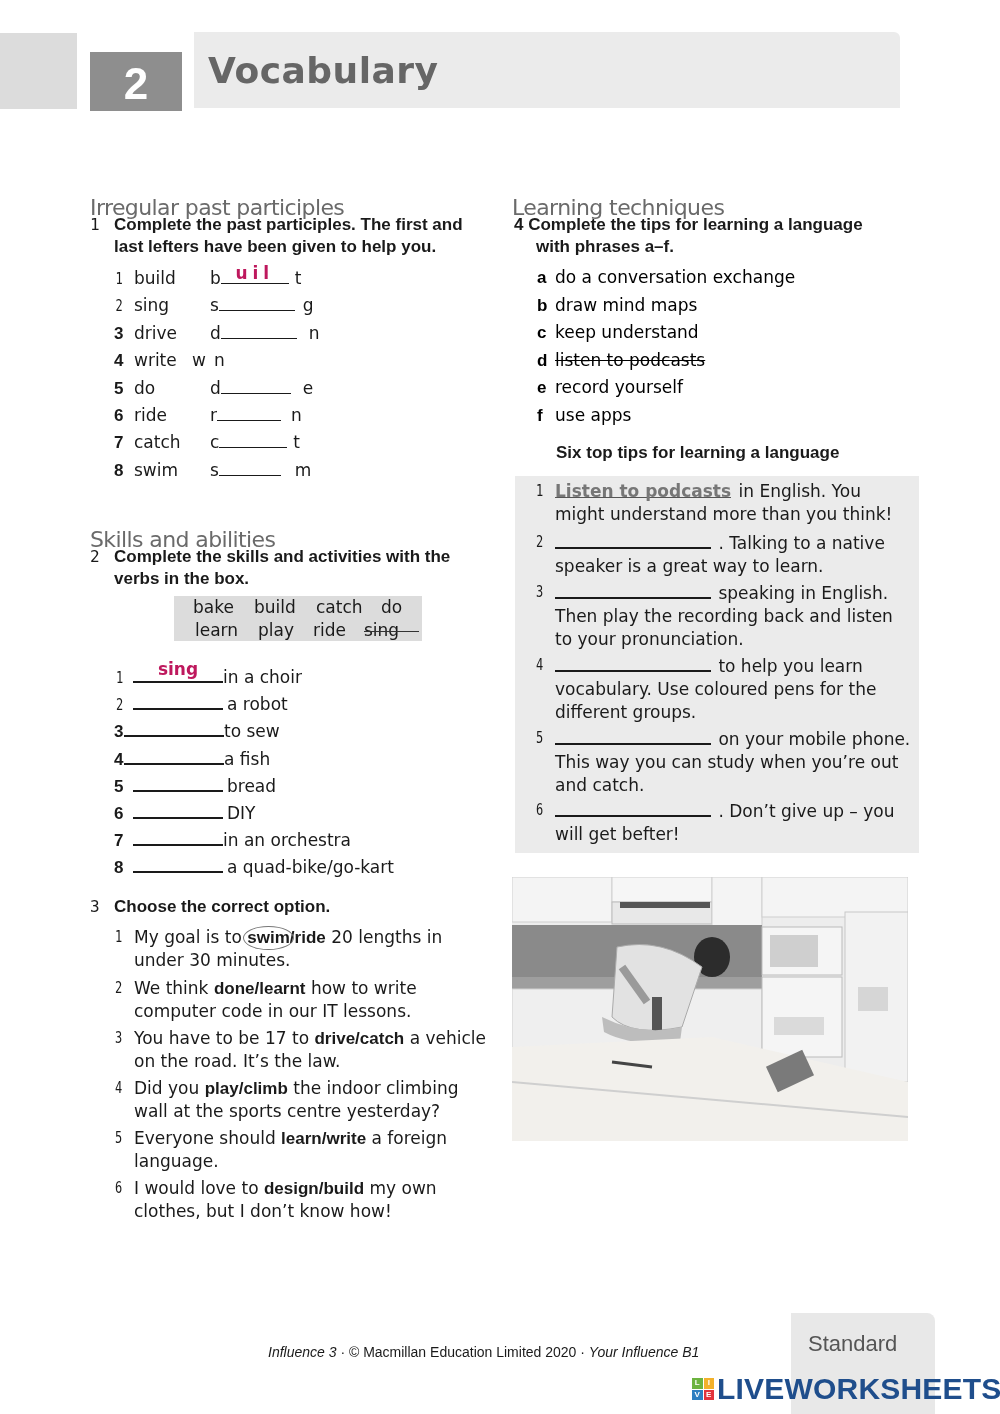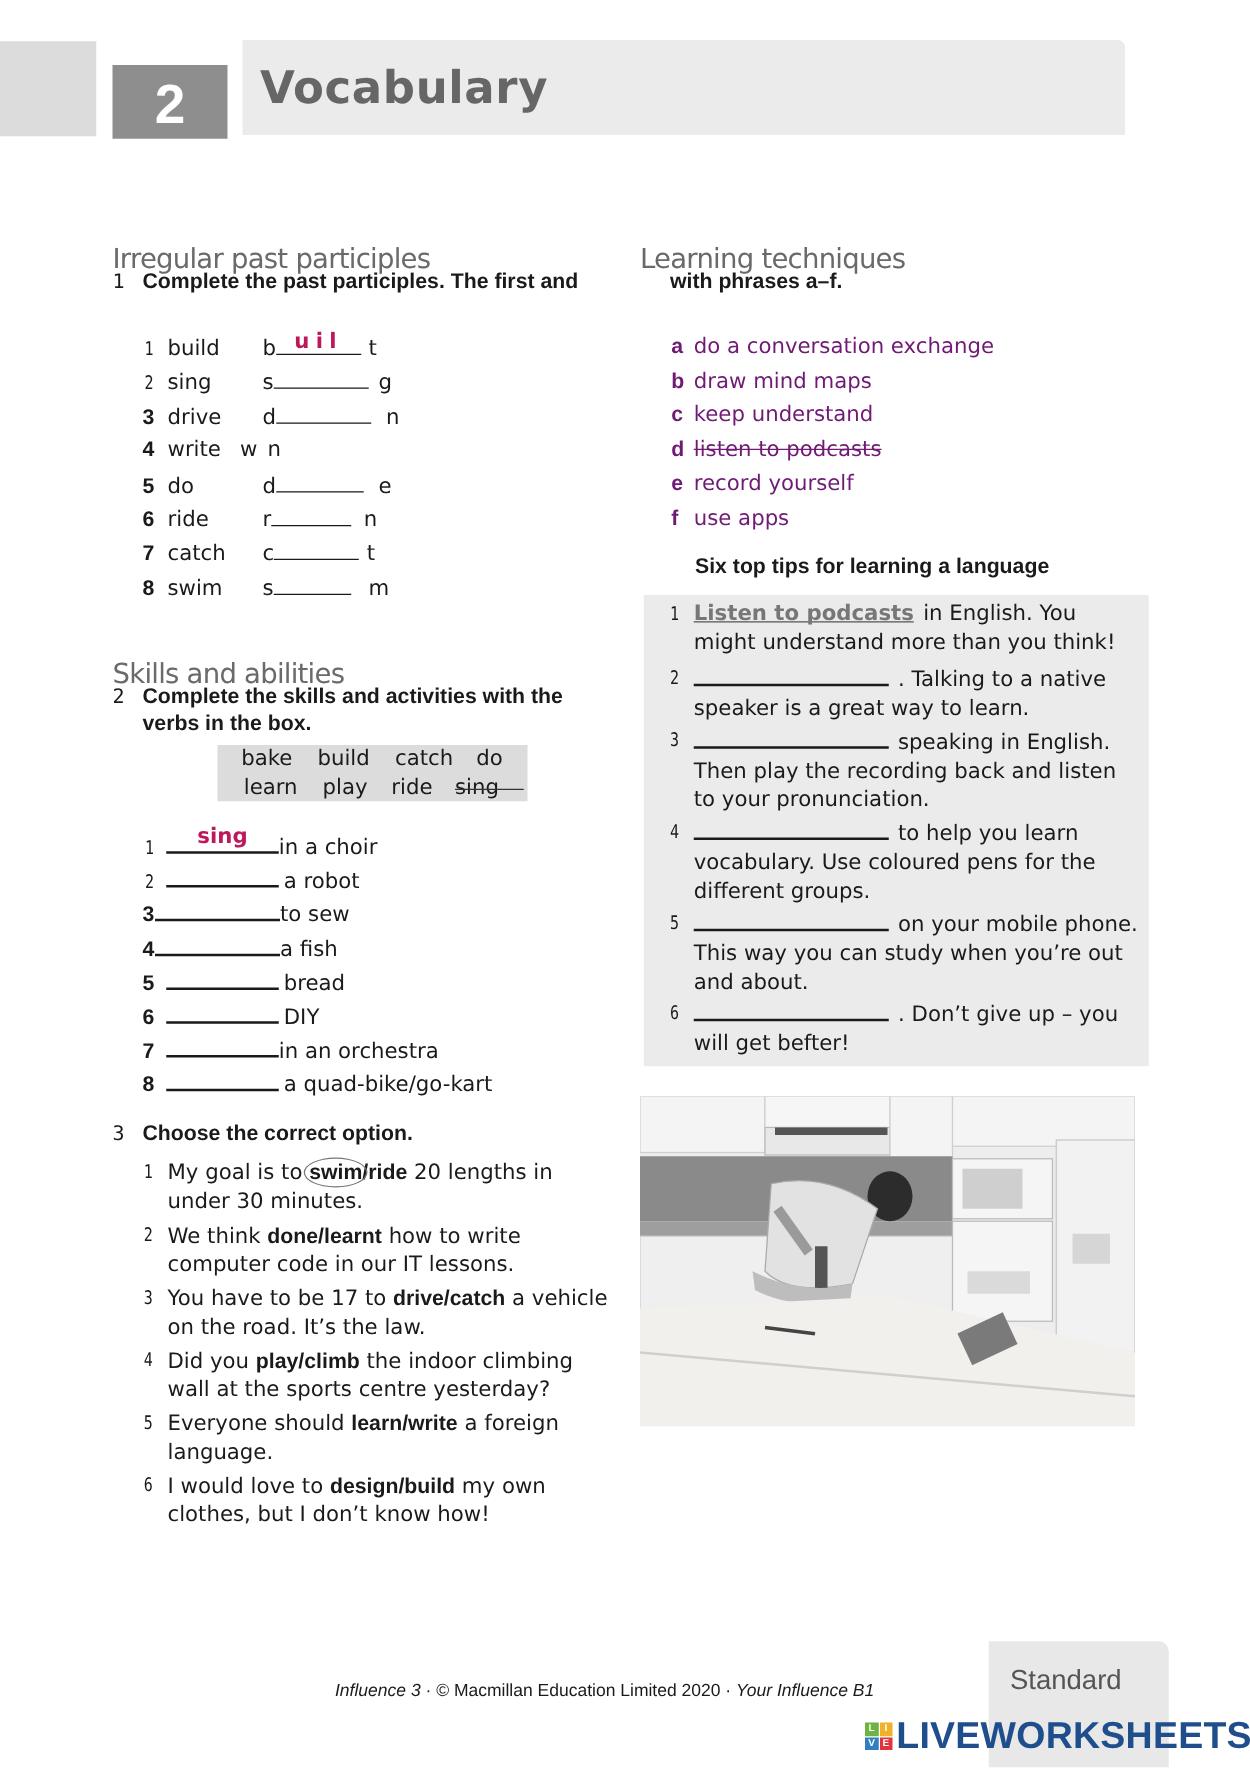--- a/index.html
+++ b/index.html
@@ -36,21 +36,21 @@
 
     
     .q3 { position: absolute; left: 114px; font-family: "DejaVu Sans", sans-serif; font-size: 17px; line-height: 23px; color: #1a1a1a; }
     .q3 .num { position: absolute; left: 0; top: 0; font-family: "DejaVu Sans Mono", monospace; font-size: 15px; transform: scaleX(0.8); }
     .q3 .txt { position: absolute; left: 20px; width: 360px; }
     .q3 b { font-family: "Liberation Sans", sans-serif; font-weight: bold; font-size: 17px; }
     .circled { position: relative; }
     .circled::before { content: ""; position: absolute; left: -4px; right: -4px; top: -2px; bottom: -3px; border: 1.2px solid #777; border-radius: 50%; }
 
     
-    .phrase { position: absolute; left: 537px; font-family: "DejaVu Sans", sans-serif; font-size: 17px; color: #701a75; white-space: nowrap; }
+    .phrase { position: absolute; left: 537px; font-family: "DejaVu Sans", sans-serif; font-size: 17px; color: #000000; white-space: nowrap; }
     .phrase .l { font-family: "Liberation Sans", sans-serif; font-weight: bold; display: inline-block; width: 18px; }
     .phrase .strike { text-decoration: line-through; }
 
     .tips-title { position: absolute; left: 556px; top: 443px; font-family: "Liberation Sans", sans-serif; font-weight: bold; font-size: 17px; }
 
     .tips-box { position: absolute; left: 515px; top: 476px; width: 404px; height: 377px; background: #ebebeb; }
     .tip { position: absolute; left: 535px; width: 380px; font-family: "DejaVu Sans", sans-serif; font-size: 17px; line-height: 23px; color: #1a1a1a; }
     .tip .num { position: absolute; left: 0; top: 0; font-family: "DejaVu Sans Mono", monospace; font-size: 15px; transform: scaleX(0.8); }
     .tip .txt { position: absolute; left: 20px; width: 360px; }
     .tip-blank { display: inline-block; width: 156px; border-bottom: 2px solid #1a1a1a; height: 18px; vertical-align: baseline; position: relative; margin-right: 2px; }
@@ -74,20 +74,21 @@
 
 <div class="hdr-left-block"></div>
 <div class="hdr-num-block">2</div>
 <div class="hdr-title-block"></div>
 <div class="hdr-title">Vocabulary</div>
 
 <div class="sec-h" style="left:90px; top:175px;">Irregular past participles</div>
 <div class="instr" style="left:114px; top:214px;">
   <span class="n">1</span>
   <div>Complete the past participles. The first and</div>
+  <div>last lefters have been given to help you.</div>
 </div>
 
 <div id="s1-items">
     <div class="row" style="left: 114px; top: 266px;"><span class="num thin" style="width: 16px;">1</span><span style="display: inline-block; width: 76px; margin-left: 4px;">build</span><span>b</span><span class="blank" style="width: 68px;"><span class="ans spaced">uil</span></span><span style="margin-left: 6px;">t</span></div>
     <div class="row" style="left: 114px; top: 293.4px;"><span class="num thin" style="width: 16px;">2</span><span style="display: inline-block; width: 76px; margin-left: 4px;">sing</span><span>s</span><span class="blank" style="width: 76px;"><span class="ans spaced"></span></span><span style="margin-left: 8px;">g</span></div>
     <div class="row" style="left: 114px; top: 320.8px;"><span class="num" style="width: 16px;">3</span><span style="display: inline-block; width: 76px; margin-left: 4px;">drive</span><span>d</span><span class="blank" style="width: 76px;"><span class="ans spaced"></span></span><span style="margin-left: 12px;">n</span></div>
     <div class="row" style="left: 114px; top: 348.2px;"><span class="num" style="width: 16px;">4</span><span style="display: inline-block; width: 58px; margin-left: 4px;">write</span><span style="margin-right: 8px;">w</span><span>n</span></div>
     <div class="row" style="left: 114px; top: 375.6px;"><span class="num" style="width: 16px;">5</span><span style="display: inline-block; width: 76px; margin-left: 4px;">do</span><span>d</span><span class="blank" style="width: 70px;"><span class="ans spaced"></span></span><span style="margin-left: 12px;">e</span></div>
     <div class="row" style="left: 114px; top: 403px;"><span class="num" style="width: 16px;">6</span><span style="display: inline-block; width: 76px; margin-left: 4px;">ride</span><span>r</span><span class="blank" style="width: 64px;"><span class="ans spaced"></span></span><span style="margin-left: 10px;">n</span></div>
     <div class="row" style="left: 114px; top: 430.4px;"><span class="num" style="width: 16px;">7</span><span style="display: inline-block; width: 76px; margin-left: 4px;">catch</span><span>c</span><span class="blank" style="width: 68px;"><span class="ans spaced"></span></span><span style="margin-left: 6px;">t</span></div>
@@ -152,20 +153,21 @@
       <div class="txt"><span>Everyone should </span><b><span>learn</span><span>/</span><span>write</span></b><span> a foreign language.</span></div>
     </div>
     <div class="q3" style="top: 1177px; width: 380px; height: 48px;">
       <span class="num">6</span>
       <div class="txt"><span>I would love to </span><b><span>design</span><span>/</span><span>build</span></b><span> my own clothes, but I don’t know how!</span></div>
     </div>
   </div>
 
 <div class="sec-h" style="left:512px; top:175px;">Learning techniques</div>
 <div class="instr" style="left:514px; top:214px;">
+  <div><span>4</span> <span>Complete the tips for learning a language</span></div>
   <div style="padding-left:22px;">with phrases a–f.</div>
 </div>
 
 <div id="s4-phrases">
     <div class="phrase" style="top: 267px;"><span class="l">a</span><span>do a conversation exchange</span></div>
     <div class="phrase" style="top: 294.5px;"><span class="l">b</span><span>draw mind maps</span></div>
     <div class="phrase" style="top: 322px;"><span class="l">c</span><span>keep understand</span></div>
     <div class="phrase" style="top: 349.5px;"><span class="l">d</span><span class="strike">listen to podcasts</span></div>
     <div class="phrase" style="top: 377px;"><span class="l">e</span><span>record yourself</span></div>
     <div class="phrase" style="top: 404.5px;"><span class="l">f</span><span>use apps</span></div>
@@ -185,21 +187,21 @@
     <div class="tip" style="top: 581px;">
       <span class="num">3</span>
       <div class="txt"><span class="tip-blank"><span class="ans"></span></span><span> speaking in English. Then play the recording back and listen to your pronunciation.</span></div>
     </div>
     <div class="tip" style="top: 654px;">
       <span class="num">4</span>
       <div class="txt"><span class="tip-blank"><span class="ans"></span></span><span> to help you learn vocabulary. Use coloured pens for the different groups.</span></div>
     </div>
     <div class="tip" style="top: 727px;">
       <span class="num">5</span>
-      <div class="txt"><span class="tip-blank"><span class="ans"></span></span><span> on your mobile phone. This way you can study when you’re out and about.</span></div>
+      <div class="txt"><span class="tip-blank"><span class="ans"></span></span><span> on your mobile phone. This way you can study when you’re out and catch.</span></div>
     </div>
     <div class="tip" style="top: 799px;">
       <span class="num">6</span>
       <div class="txt"><span class="tip-blank"><span class="ans"></span></span><span> . Don’t give up – you will get befter!</span></div>
     </div>
   </div>
 
 <div class="photo">
   <svg width="396" height="264" viewBox="0 0 396 264">
     <rect x="0" y="0" width="396" height="264" fill="#ededed"></rect>

